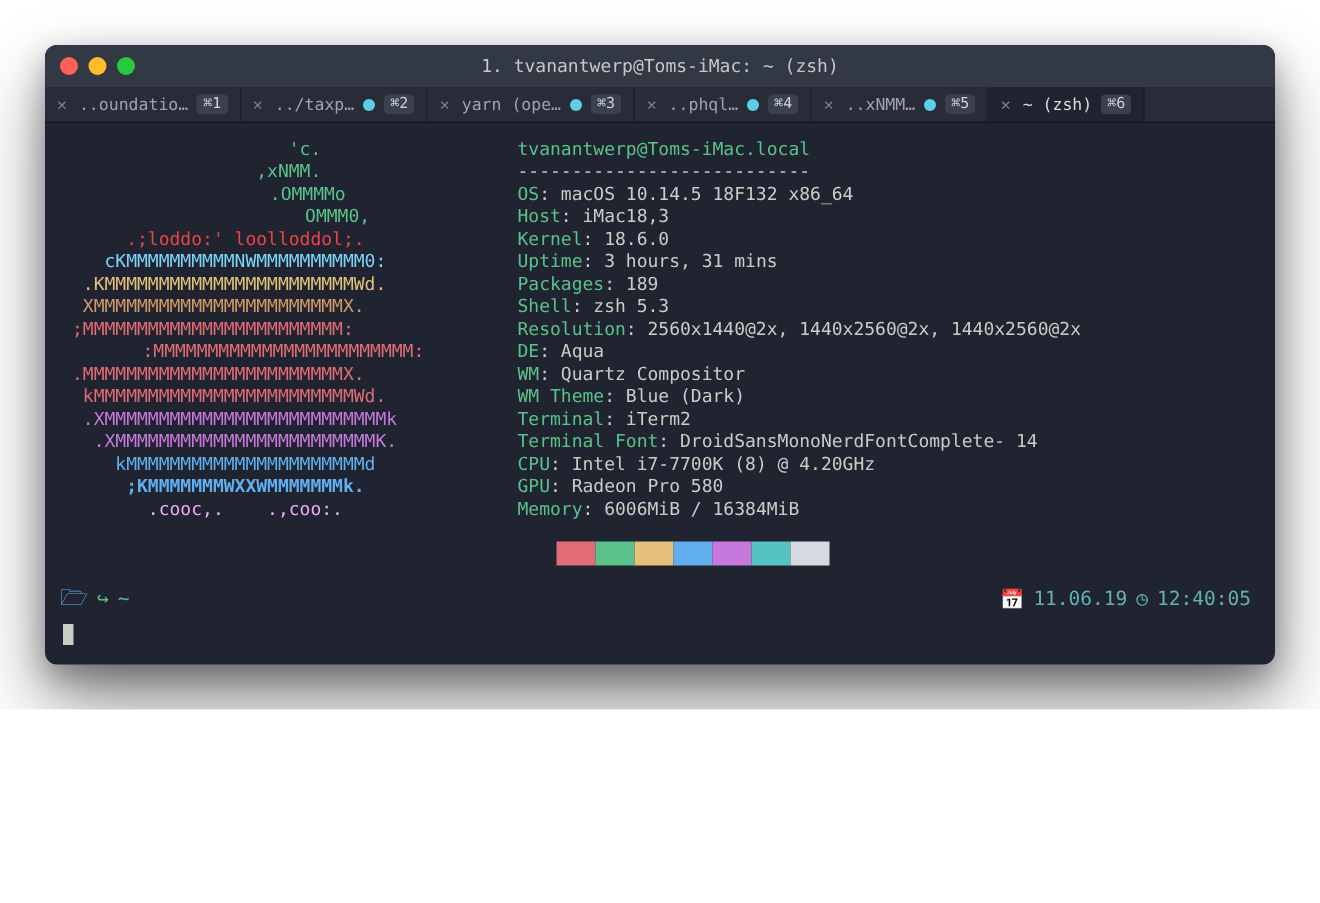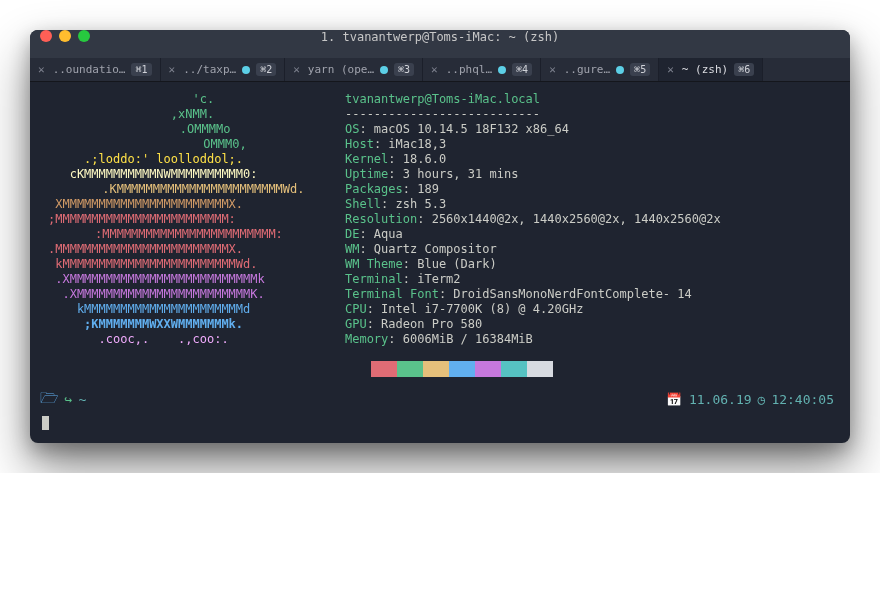--- a/index.html
+++ b/index.html
@@ -17,20 +17,21 @@
     border-radius: 8px;
     box-shadow: 0 25px 50px rgba(0,0,0,0.45), 0 8px 20px rgba(0,0,0,0.3);
     overflow: hidden;
     color: #cbccc6;
     font-size: 12px;
   }
   .titlebar {
     height: 28px;
     background: #323844;
     display: flex;
+    align-items: center;
     padding: 0 10px;
     position: relative;
   }
   .traffic { display: flex; gap: 7px; }
   .dot { width: 12px; height: 12px; border-radius: 50%; }
   .dot.red { background: #ff5f56; }
   .dot.yellow { background: #ffbd2e; }
   .dot.green { background: #27c93f; }
   .title {
     position: absolute;
@@ -74,23 +75,23 @@
     gap: 26px;
     line-height: 1.25;
     white-space: pre;
     font-size: 12px;
   }
   .ascii { font-size: 12px; }
   .ascii .l0{color:#5ac28b;}
   .ascii .l1{color:#5ac28b;}
   .ascii .l2{color:#5ac28b;text-align:center;}
   .ascii .l3{color:#5ac28b;text-align:right;}
-  .ascii .l4{color:#fde047;}
-  .ascii .l5{color:#fef9c3;}
-  .ascii .l6{color:#e5c07b;text-align:right;}
+  .ascii .l4{color:#ef4444;}
+  .ascii .l5{color:#7dd3fc;}
+  .ascii .l6{color:#e5c07b;}
   .ascii .l7{color:#d19a66;}
   .ascii .l8{color:#e06c75;}
   .ascii .l9{color:#e06c75;margin-left:47px;}
   .ascii .l10{color:#e06c75;}
   .ascii .l11{color:#e06c75;}
   .ascii .l12{color:#c678dd;}
   .ascii .l13{color:#c678dd;}
   .ascii .l14{color:#61afef;}
   .ascii .l15{color:#61afef;font-weight:bold;}
   .ascii .l16{color:#f0abfc;}
@@ -160,21 +161,21 @@
         <span class="shortcut">⌘3</span>
       </div>
       <div class="tab">
         <span class="x">✕</span>
         <span>..phql…</span>
         <span class="bullet"></span>
         <span class="shortcut">⌘4</span>
       </div>
       <div class="tab">
         <span class="x">✕</span>
-        <span>..gure…</span>
+        <span>..xNMM…</span>
         <span class="bullet"></span>
         <span class="shortcut">⌘5</span>
       </div>
       <div class="tab active">
         <span class="x">✕</span>
         <span>~ (zsh)</span>
         <span class="shortcut">⌘6</span>
       </div>
     </div>
 

